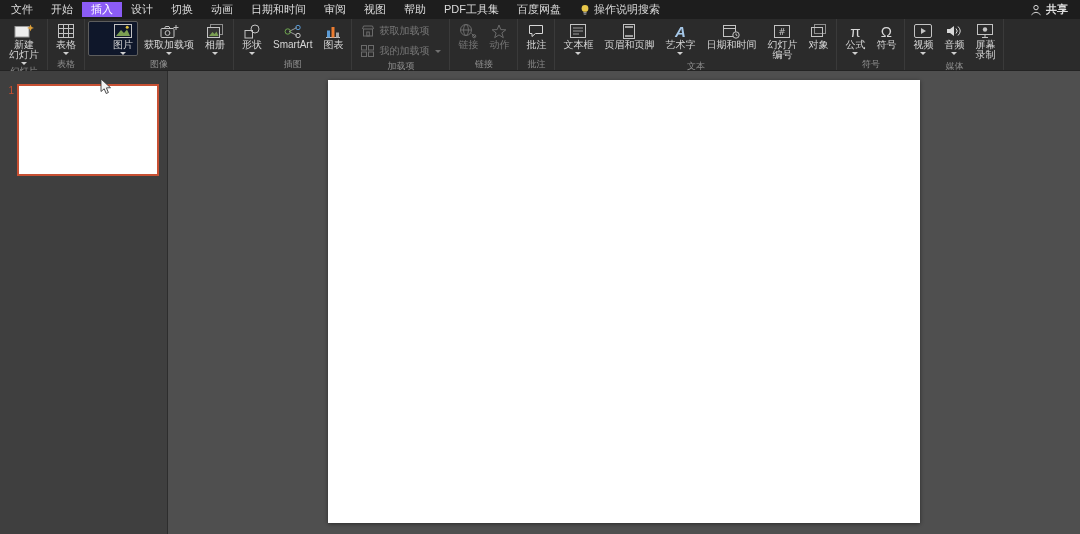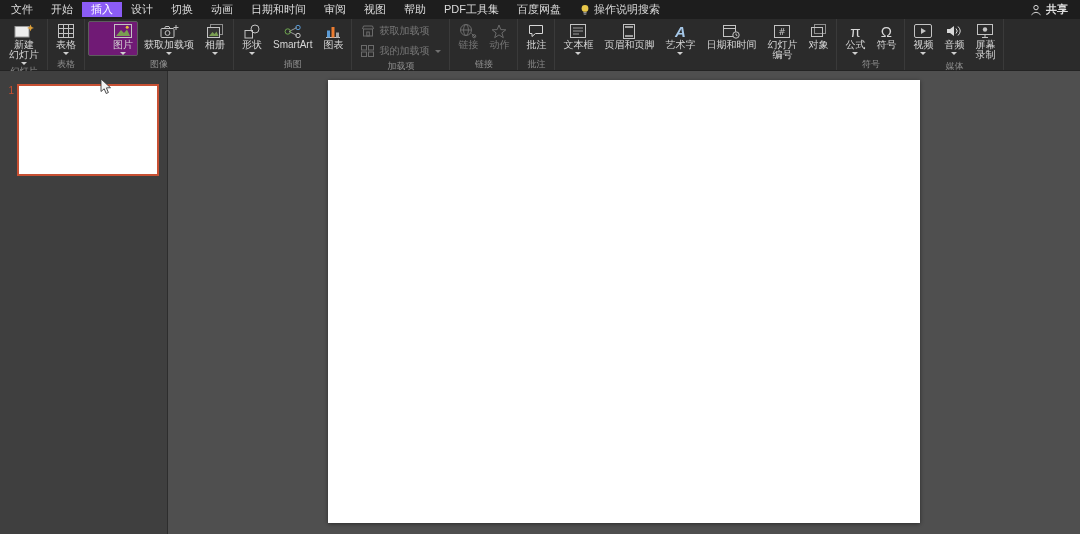--- a/index.html
+++ b/index.html
@@ -24,21 +24,21 @@
 
   .btn { display:flex; flex-direction:column; align-items:center; padding:1px 4px 0;
     color:#d6d6d6; border-radius:2px; border:1px solid transparent; }
   .btn .icon { height:16px; display:flex; align-items:center; justify-content:center; }
   .btn .lbl { font-size:10px; line-height:10px; text-align:center; white-space:nowrap; margin-top:1px; }
   .btn .lbl2 { margin-top:1px; text-align:center; }
   .btn .lbl2 span { display:block; font-size:10px; line-height:10px;text-align:center; }
   .caret { width:0; height:0; border-left:3px solid transparent; border-right:3px solid transparent;
     border-top:3px solid #cfcfcf; margin-top:2px; }
   .btn.disabled, .sbtn.disabled { opacity:.42; }
-  .btn.hl { background:#701a75; border-color:#5d5d5d;padding-left:24px; }
+  .btn.hl { background:#0f172a; border-color:#5d5d5d;padding-left:24px; }
   .glyph { font-size:15px; line-height:15px; color:#d8d8d8; }
   .wordart-a { font-size:15px; line-height:15px; font-weight:bold; font-style:italic; color:#a6c8e8; }
 
   .vstack { display:flex; flex-direction:column; justify-content:center; gap:4px; padding:2px 2px; }
   .sbtn { display:flex; align-items:center; gap:4px; font-size:10px; color:#d6d6d6; padding:1px 3px; }
   .sbtn .icon { width:15px; height:13px; display:flex; align-items:center; justify-content:center; }
   .sbtn .caret { margin-top:0; margin-left:2px; }
 
   
   .content { flex:1; display:flex; min-height:0; }
@@ -339,20 +339,21 @@
         <div class="btn">
           <span class="icon">
             <svg width="15" height="14" viewBox="0 0 15 14" fill="none" stroke-width="1">
                 <rect x="3.5" y="0.5" width="11" height="9" stroke="#8f8f8f"></rect>
                 <rect x="0.5" y="3.5" width="11" height="9" stroke="#c3c3c3"></rect>
               </svg>
           </span>
           <span class="lbl">对象</span>
         </div>
       </div>
+      <div class="glabel">文本</div>
     </div>
 
     <div class="group">
       <div class="group-buttons">
         <div class="btn">
           <span class="icon">
               <span class="glyph">π</span>
             </span>
           <span class="lbl">公式</span>
           <span class="caret"></span>

